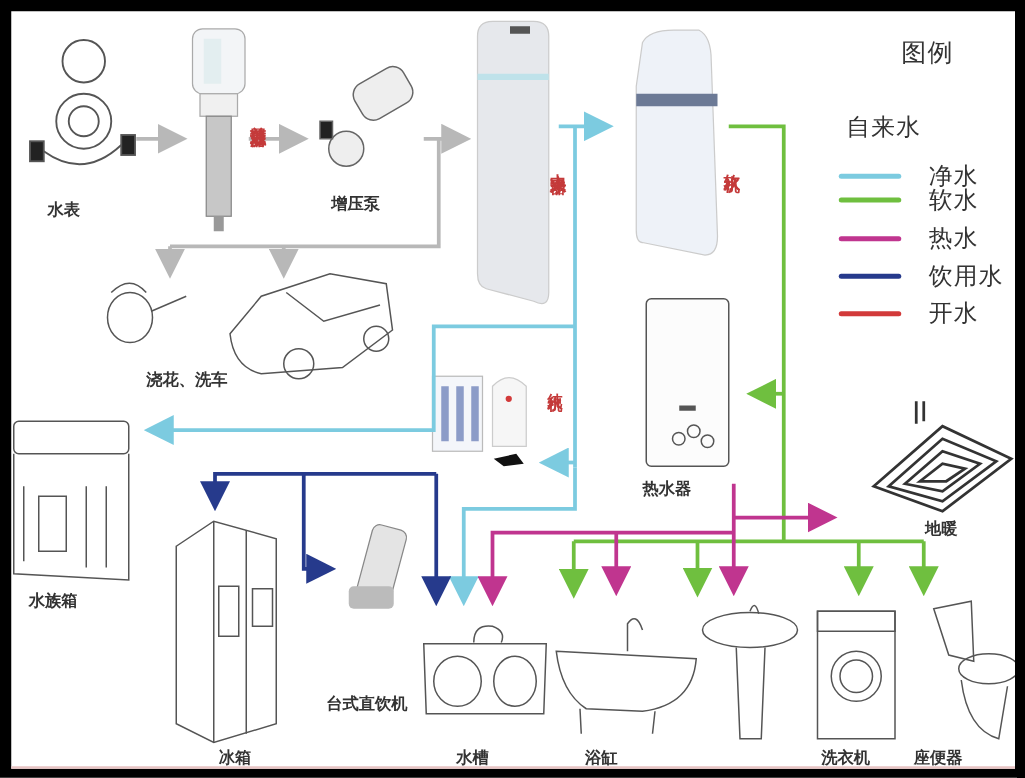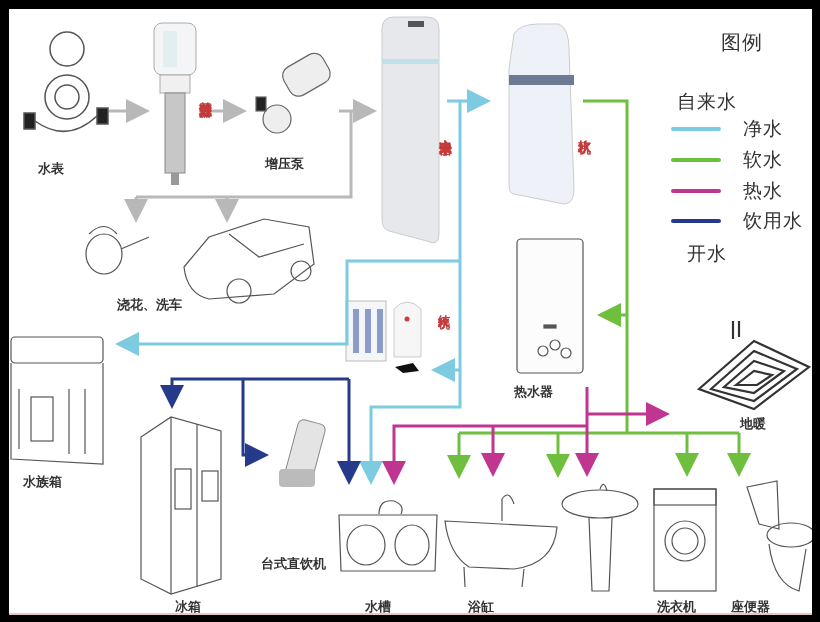--- a/index.html
+++ b/index.html
@@ -218,34 +218,34 @@
   <div class="lbl" style="left:571px; top:607px;">台盆</div>
   <div class="lbl" style="left:648px; top:591px;">洗衣机</div>
   <div class="lbl" style="left:722px; top:591px;">座便器</div>
 
   <div>
     <div class="legend-title">图例</div>
     <div class="legend-item" style="top:80px;flex-direction:column;">
       <span class="legend-swatch" style="background:#b8b8b8"></span>
       <span class="legend-text">自来水</span>
     </div>
-    <div class="legend-item" style="top:110px;">
+    <div class="legend-item" style="top:122px;">
       <span class="legend-swatch" style="background:#7ccbe0"></span>
       <span class="legend-text">净水</span>
     </div>
     <div class="legend-item" style="top:141px;">
       <span class="legend-swatch" style="background:#6fbf3f"></span>
       <span class="legend-text">软水</span>
     </div>
     <div class="legend-item" style="top:172px;">
       <span class="legend-swatch" style="background:#c0358f"></span>
       <span class="legend-text">热水</span>
     </div>
     <div class="legend-item" style="top:202px;">
       <span class="legend-swatch" style="background:#263a8c"></span>
       <span class="legend-text">饮用水</span>
     </div>
-    <div class="legend-item" style="top:232px;flex-direction:column;">
+    <div class="legend-item" style="top:232px;">
       <span class="legend-swatch" style="background:#d23a3a"></span>
       <span class="legend-text">开水</span>
     </div>
   </div>
 </div>
 
 </body></html>

